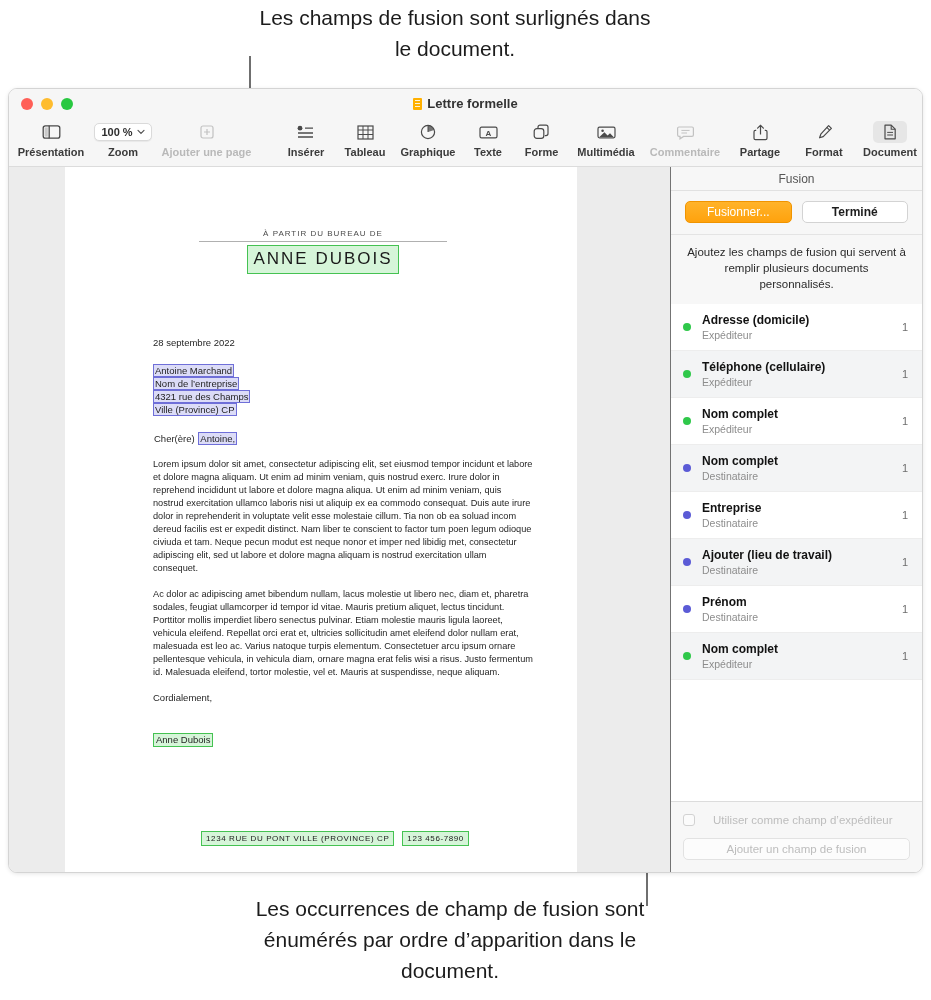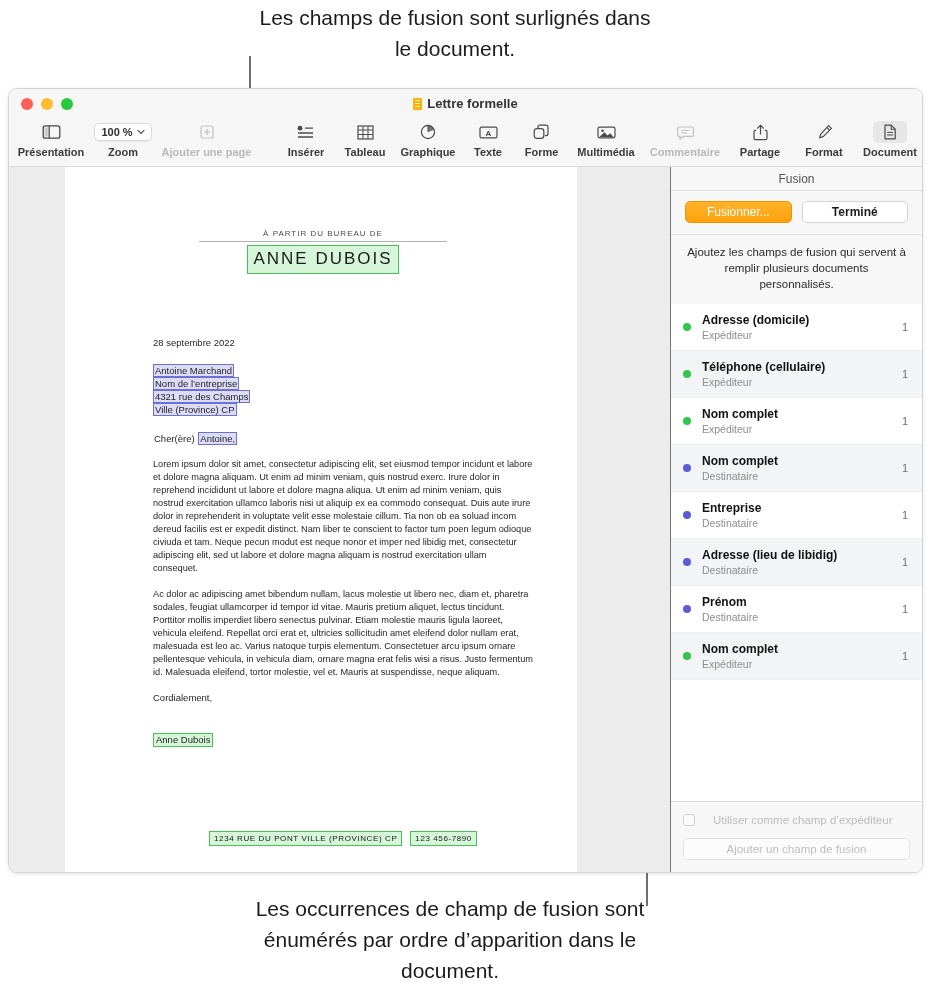--- a/index.html
+++ b/index.html
@@ -151,21 +151,21 @@
   .para { font-size: 9.2px; line-height: 13px; text-align: left; margin-bottom: 13px; }
   .closing { font-size: 9.5px; margin-bottom: 26px; }
   .sig {
     display: inline-block;
     font-size: 9.5px;
     background: #d6f5d9; border: 1px solid #45c252;
     padding: 0 2px; line-height: 12px;
   }
 
   .footer-row {
-    position: absolute; left: 88px; bottom: 28px; width: 380px;
+    position: absolute; left: 80px; bottom: 28px; width: 380px;
     display: flex; justify-content: center; gap: 8px;
   }
   .footer-chip {
     font-size: 8px; letter-spacing: .6px;
     background: #d6f5d9; border: 1px solid #45c252;
     padding: 2px 4px; color: #1a1a1a; white-space: nowrap;
   }
 
   
   .sidebar {
@@ -501,21 +501,21 @@
             <div class="dot" style="background: rgb(91, 91, 214);"></div>
             <div class="texts">
               <div class="name">Entreprise</div>
               <div class="sub">Destinataire</div>
             </div>
             <div class="pg">1</div>
           </div>
           <div class="row alt">
             <div class="dot" style="background: rgb(91, 91, 214);"></div>
             <div class="texts">
-              <div class="name">Adresse (lieu de libidig)</div>
+              <div class="name">Ajouter (lieu de travail)</div>
               <div class="sub">Destinataire</div>
             </div>
             <div class="pg">1</div>
           </div>
           <div class="row">
             <div class="dot" style="background: rgb(91, 91, 214);"></div>
             <div class="texts">
               <div class="name">Prénom</div>
               <div class="sub">Destinataire</div>
             </div>

